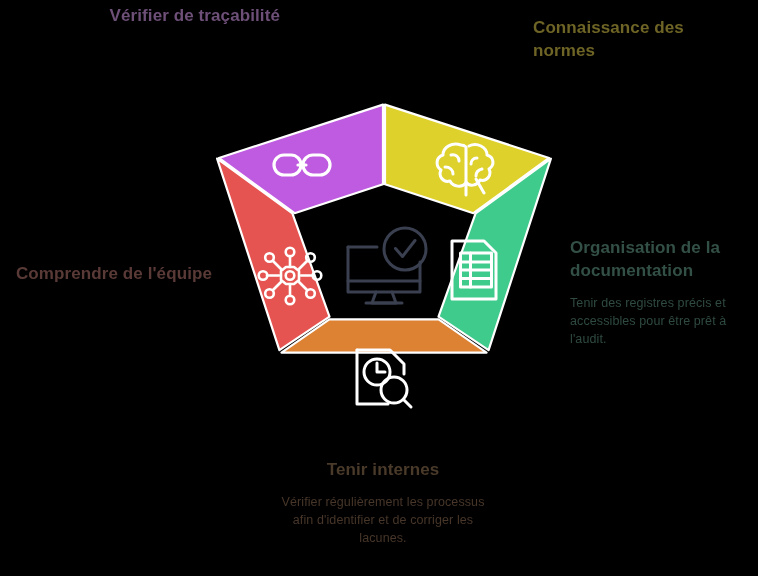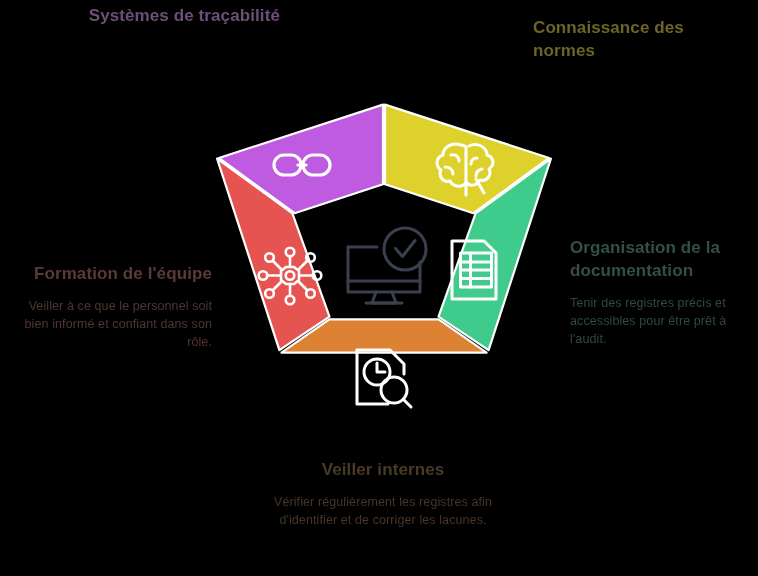--- a/index.html
+++ b/index.html
@@ -43,40 +43,39 @@
 
   #pentagon-graphic{position:absolute;left:180px;top:85px;width:400px;height:360px;}
   svg{display:block;overflow:visible;}
 </style>
 </head>
 <body>
 
 <div id="stage">
 
   <div class="label-block t-purple" id="blk-traceability">
-    <p class="label-title">Systèmes de traçabilité</p>
+    <p class="label-title">Vérifier de traçabilité</p>
   </div>
 
   <div class="label-block t-yellow" id="blk-standards">
     <p class="label-title">Connaissance des normes</p>
   </div>
 
   <div class="label-block t-green" id="blk-docs">
     <p class="label-title">Organisation de la documentation</p>
     <p class="label-body">Tenir des registres précis et accessibles pour être prêt à l'audit.</p>
   </div>
 
   <div class="label-block t-orange" id="blk-audits">
-    <p class="label-title">Veiller internes</p>
-    <p class="label-body">Vérifier régulièrement les registres afin d'identifier et de corriger les lacunes.</p>
+    <p class="label-title">Tenir internes</p>
+    <p class="label-body">Vérifier régulièrement les processus afin d'identifier et de corriger les lacunes.</p>
   </div>
 
   <div class="label-block t-red" id="blk-training">
-    <p class="label-title">Formation de l'équipe</p>
-    <p class="label-body">Veiller à ce que le personnel soit bien informé et confiant dans son rôle.</p>
+    <p class="label-title">Comprendre de l'équipe</p>
   </div>
 
   <div id="pentagon-graphic">
   <svg width="400" height="360" viewBox="0 0 400 360" xmlns="http://www.w3.org/2000/svg">
 
     <g>
 
       <polygon fill="#bf5be0" stroke="#ffffff" stroke-width="2.2" stroke-linejoin="round" points="203,19.6 38.9,73 114.6,128.2 203,99.2"></polygon>
 
       <polygon fill="#ded12b" stroke="#ffffff" stroke-width="2.2" stroke-linejoin="round" points="205,19.6 369.1,73 293.4,128.2 205,99.2"></polygon>

